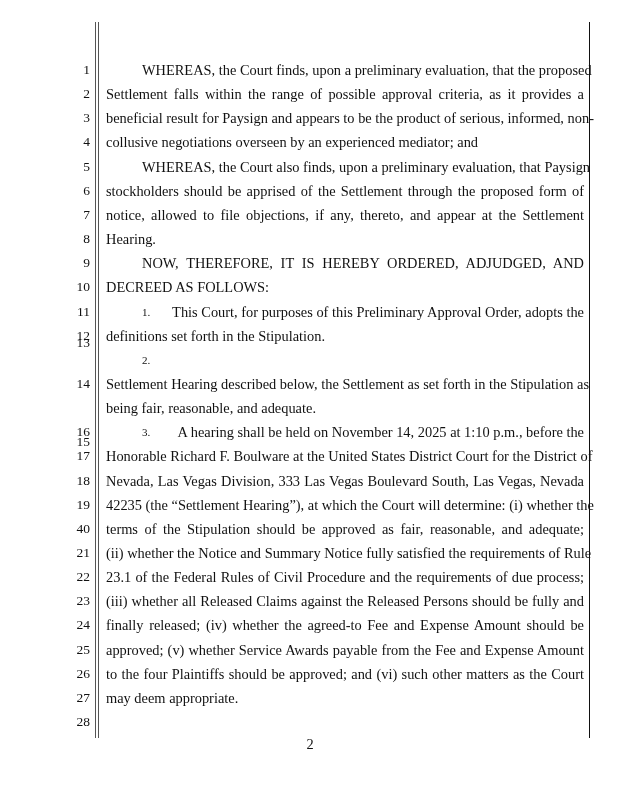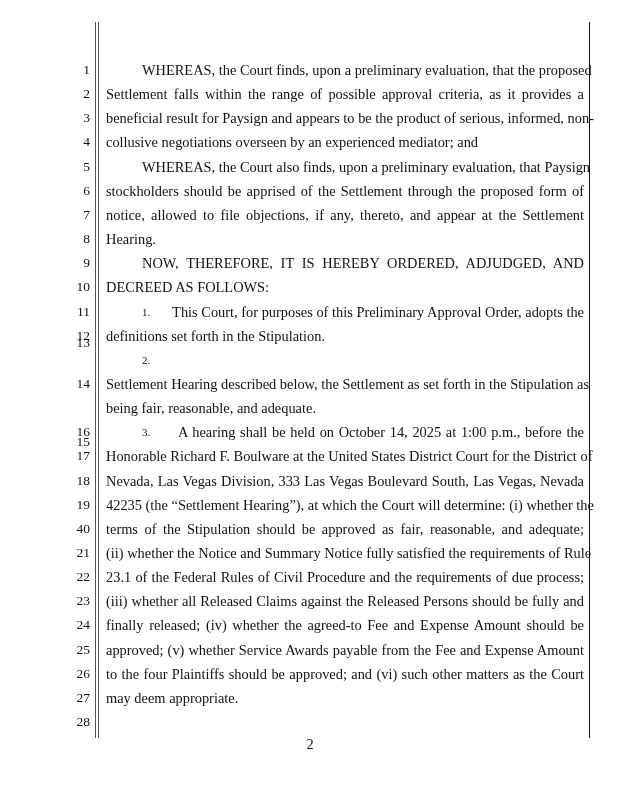--- a/index.html
+++ b/index.html
@@ -72,21 +72,21 @@
         <span style="flex: 1 1 0%; text-align: justify; text-align-last: justify;">This Court, for purposes of this Preliminary Approval Order, adopts the</span>
       </div>
       <div class="row" style="top: 265.65px;">definitions set forth in the Stipulation.</div>
       <div class="row just" style="top: 289.8px; padding-left: 36px; box-sizing: border-box; display: flex;">
         <span class="par-num">2.</span>
       </div>
       <div class="row just" style="top: 313.95px;">Settlement Hearing described below, the Settlement as set forth in the Stipulation as</div>
       <div class="row" style="top: 338.1px;">being fair, reasonable, and adequate.</div>
       <div class="row just" style="top: 362.25px; padding-left: 36px; box-sizing: border-box; display: flex;">
         <span class="par-num">3.</span>
-        <span style="flex: 1 1 0%; text-align: justify; text-align-last: justify;">A hearing shall be held on October 14, 2025 at 1:00 p.m., before the</span>
+        <span style="flex: 1 1 0%; text-align: justify; text-align-last: justify;">A hearing shall be held on November 14, 2025 at 1:10 p.m., before the</span>
       </div>
       <div class="row just" style="top: 386.4px;">Honorable Richard F. Boulware at the United States District Court for the District of</div>
       <div class="row just" style="top: 410.55px;">Nevada, Las Vegas Division, 333 Las Vegas Boulevard South, Las Vegas, Nevada</div>
       <div class="row just" style="top: 434.7px;">42235 (the “Settlement Hearing”), at which the Court will determine: (i) whether the</div>
       <div class="row just" style="top: 458.85px;">terms of the Stipulation should be approved as fair, reasonable, and adequate;</div>
       <div class="row just" style="top: 483px;">(ii) whether the Notice and Summary Notice fully satisfied the requirements of Rule</div>
       <div class="row just" style="top: 507.15px;">23.1 of the Federal Rules of Civil Procedure and the requirements of due process;</div>
       <div class="row just" style="top: 531.3px;">(iii) whether all Released Claims against the Released Persons should be fully and</div>
       <div class="row just" style="top: 555.45px;">finally released; (iv) whether the agreed-to Fee and Expense Amount should be</div>
       <div class="row just" style="top: 579.6px;">approved; (v) whether Service Awards payable from the Fee and Expense Amount</div>

